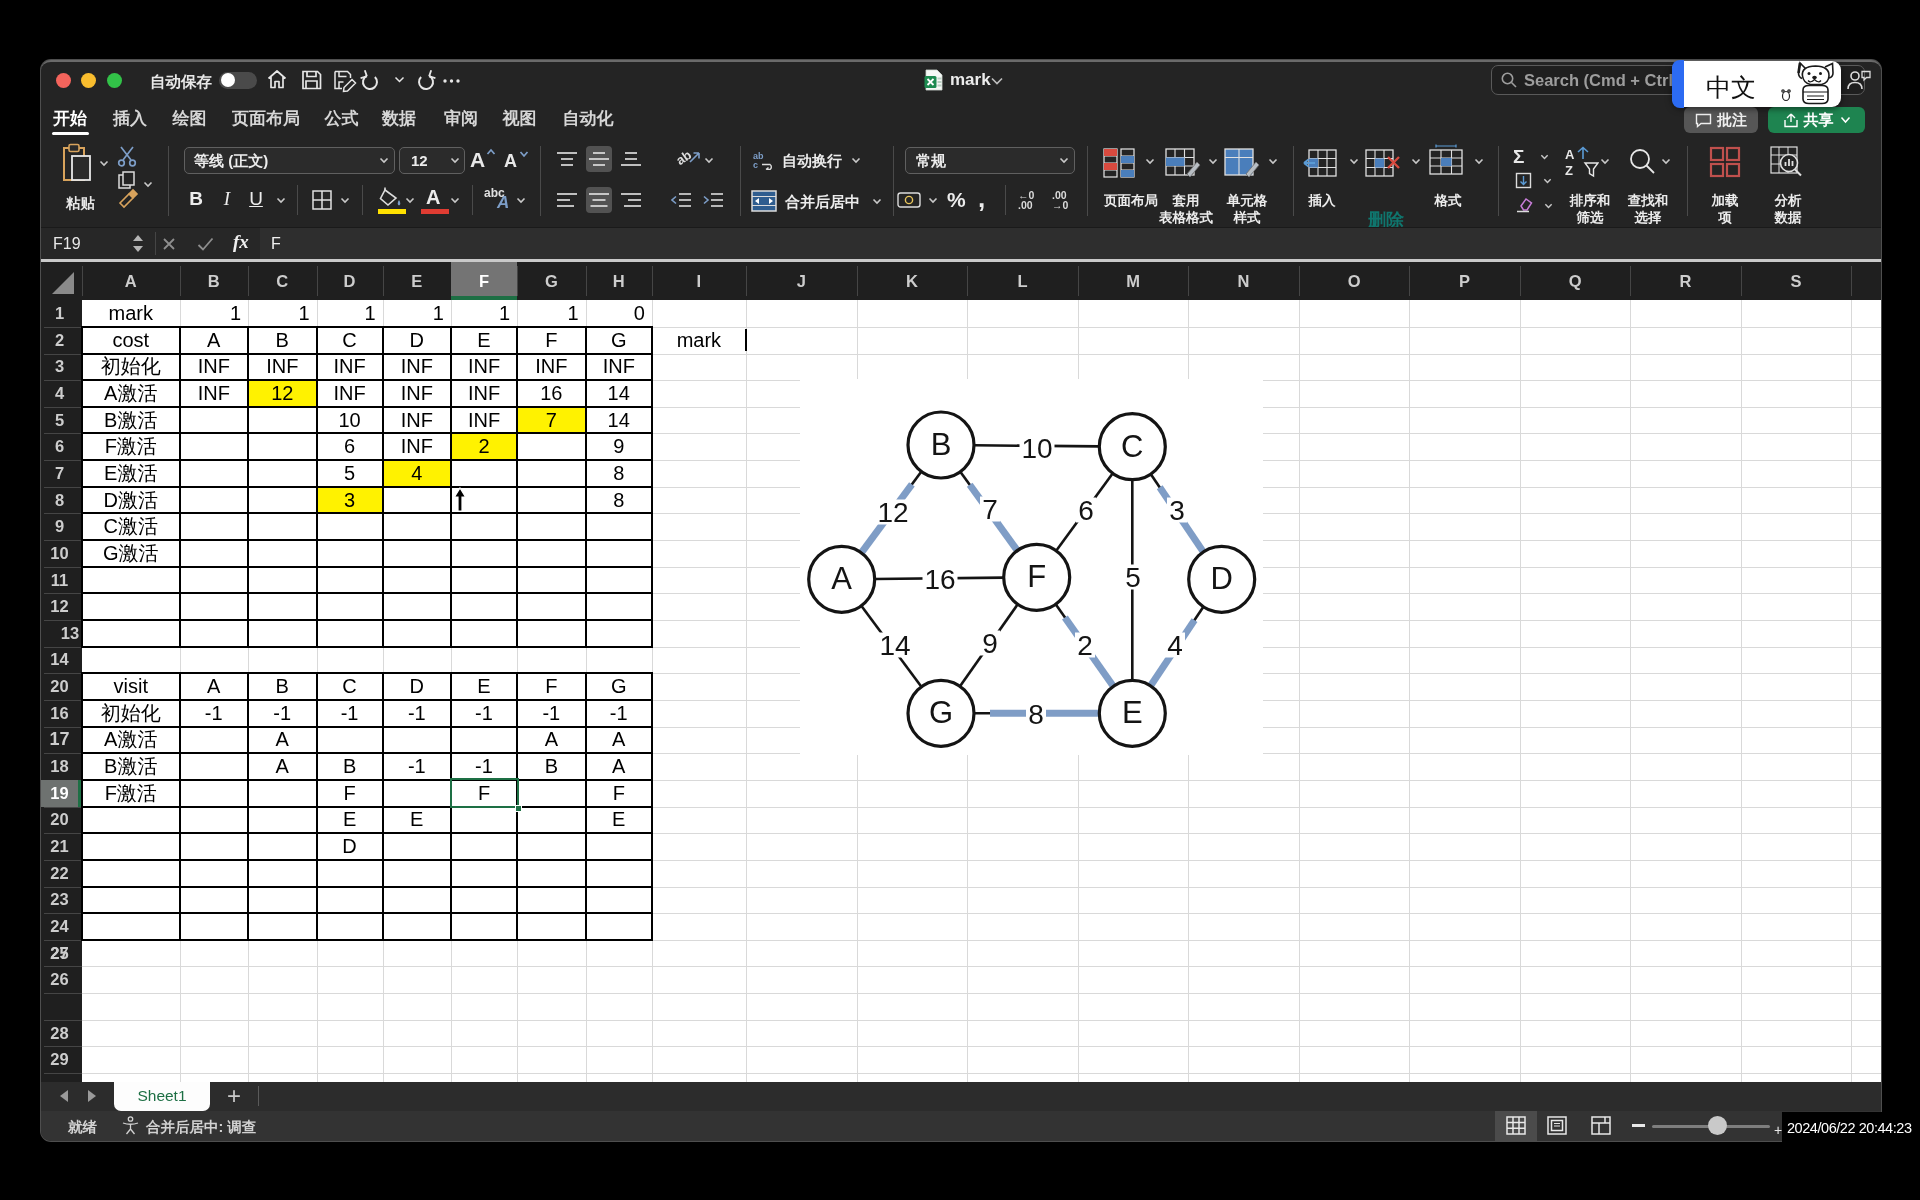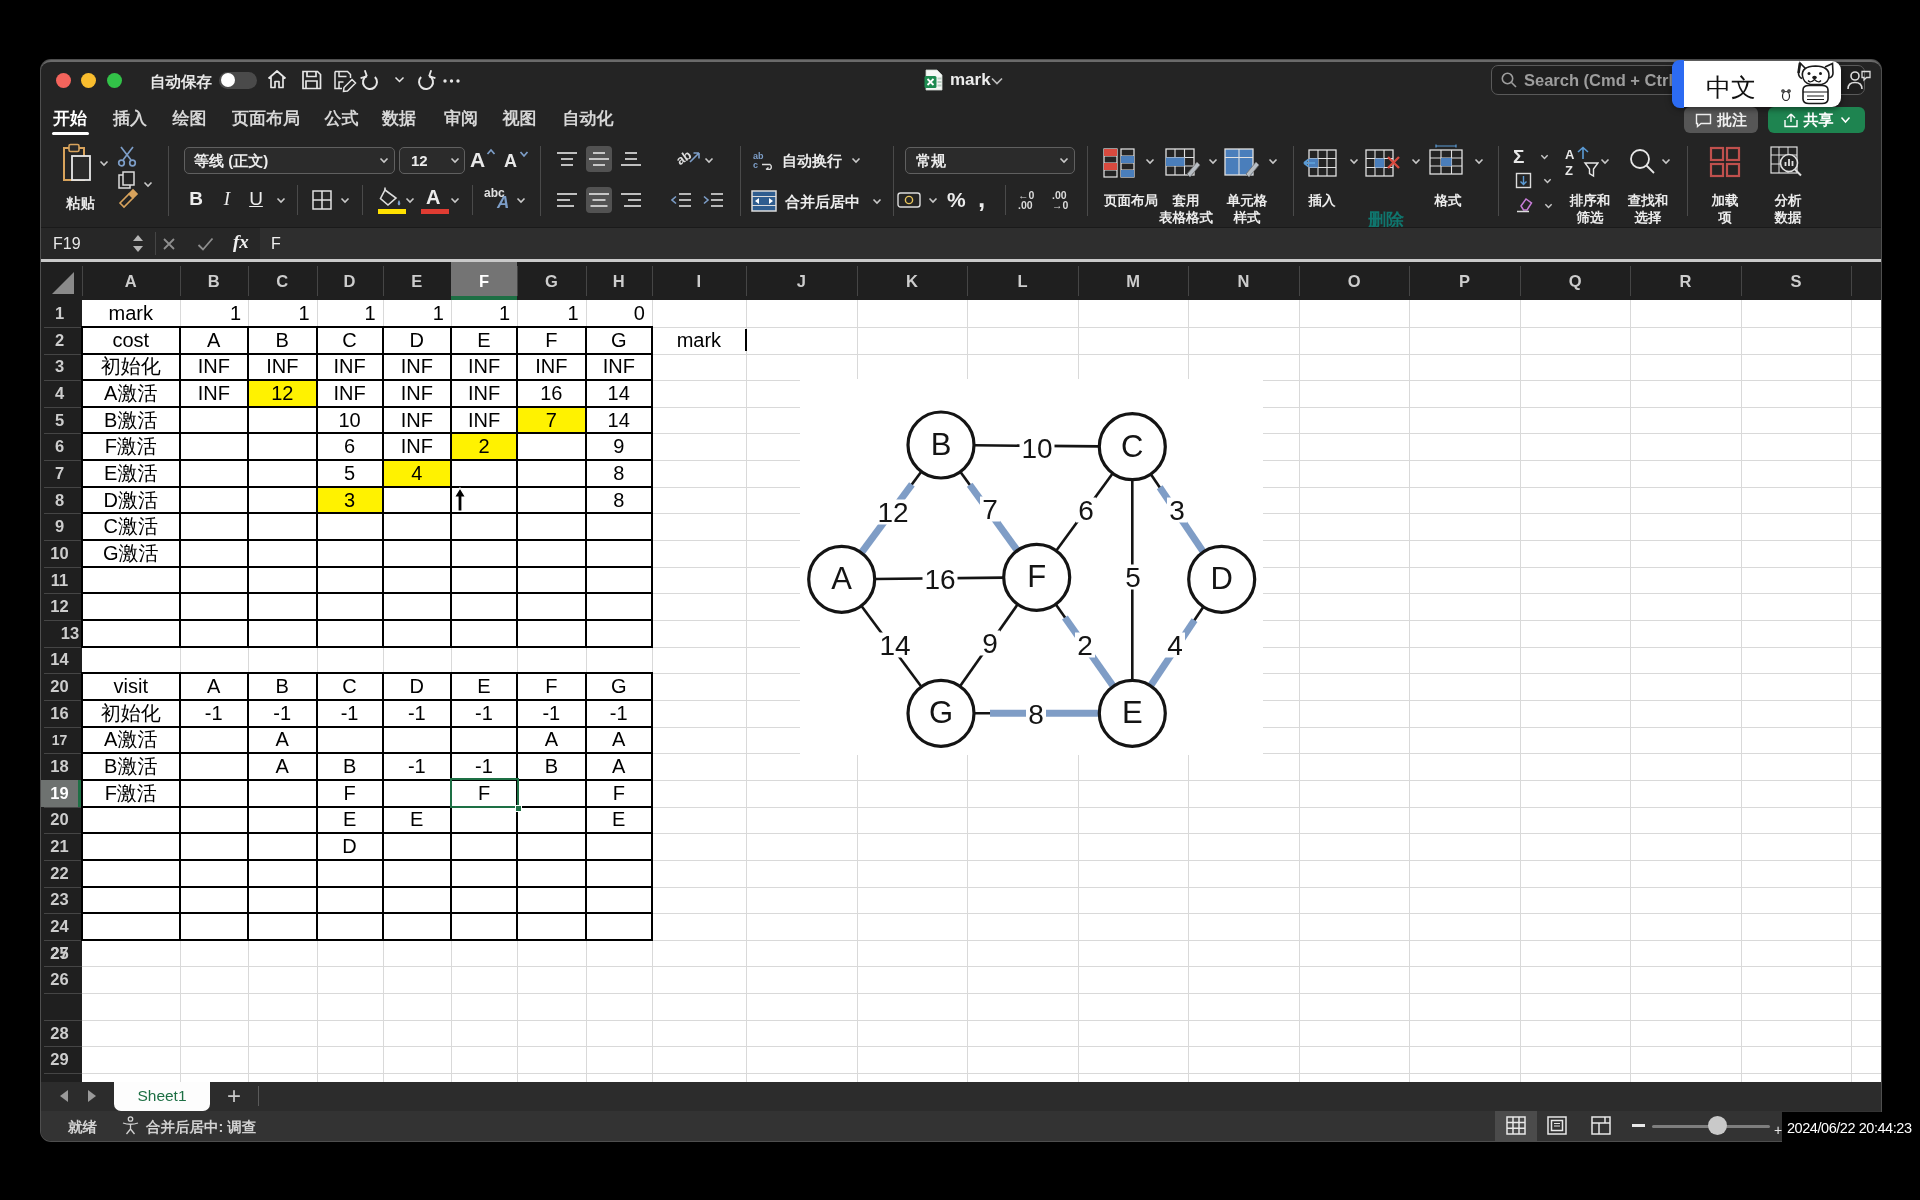--- a/index.html
+++ b/index.html
@@ -443,21 +443,21 @@
 <div class="a ct" style="left:41px;top:593.3499999999999px;width:37px;height:26.65px;color:#cdcdcd;font-size:16.5px;font-weight:bold;">12</div>
 <div class="a" style="left:44px;top:619.9999999999999px;width:38px;height:1px;background:#454545;"></div>
 <div class="a ct" style="left:41px;top:620.0px;width:37px;height:26.65px;color:#cdcdcd;font-size:16.5px;font-weight:bold;padding-left:21px;">13</div>
 <div class="a" style="left:44px;top:646.65px;width:38px;height:1px;background:#454545;"></div>
 <div class="a ct" style="left:41px;top:646.65px;width:37px;height:26.65px;color:#cdcdcd;font-size:16.5px;font-weight:bold;">14</div>
 <div class="a" style="left:44px;top:673.3px;width:38px;height:1px;background:#454545;"></div>
 <div class="a ct" style="left:41px;top:673.3px;width:37px;height:26.65px;color:#cdcdcd;font-size:16.5px;font-weight:bold;">20</div>
 <div class="a" style="left:44px;top:699.9499999999999px;width:38px;height:1px;background:#454545;"></div>
 <div class="a ct" style="left:41px;top:699.95px;width:37px;height:26.65px;color:#cdcdcd;font-size:16.5px;font-weight:bold;">16</div>
 <div class="a" style="left:44px;top:726.6px;width:38px;height:1px;background:#454545;"></div>
-<div class="a ct" style="left:41px;top:726.5999999999999px;width:37px;height:26.65px;color:#cdcdcd;font-size:14px;font-weight:bold;">17</div>
+<div class="a ct" style="left:41px;top:726.5999999999999px;width:37px;height:26.65px;color:#cdcdcd;font-size:18px;font-weight:bold;">17</div>
 <div class="a" style="left:44px;top:753.2499999999999px;width:38px;height:1px;background:#454545;"></div>
 <div class="a ct" style="left:41px;top:753.25px;width:37px;height:26.65px;color:#cdcdcd;font-size:16.5px;font-weight:bold;">18</div>
 <div class="a" style="left:44px;top:779.9px;width:38px;height:1px;background:#454545;"></div>
 <div class="a" style="left:41px;top:779.9px;width:41px;height:26.65px;background:#6e7270;"></div>
 <div class="a" style="left:78px;top:779.9px;width:4px;height:26.65px;background:#1d6f44;"></div>
 <div class="a ct" style="left:41px;top:779.9px;width:37px;height:26.65px;color:#ffffff;font-size:16.5px;font-weight:bold;">19</div>
 <div class="a" style="left:44px;top:806.55px;width:38px;height:1px;background:#454545;"></div>
 <div class="a ct" style="left:41px;top:806.55px;width:37px;height:26.65px;color:#cdcdcd;font-size:16.5px;font-weight:bold;">20</div>
 <div class="a" style="left:44px;top:833.1999999999999px;width:38px;height:1px;background:#454545;"></div>
 <div class="a ct" style="left:41px;top:833.2px;width:37px;height:26.65px;color:#cdcdcd;font-size:16.5px;font-weight:bold;">21</div>

